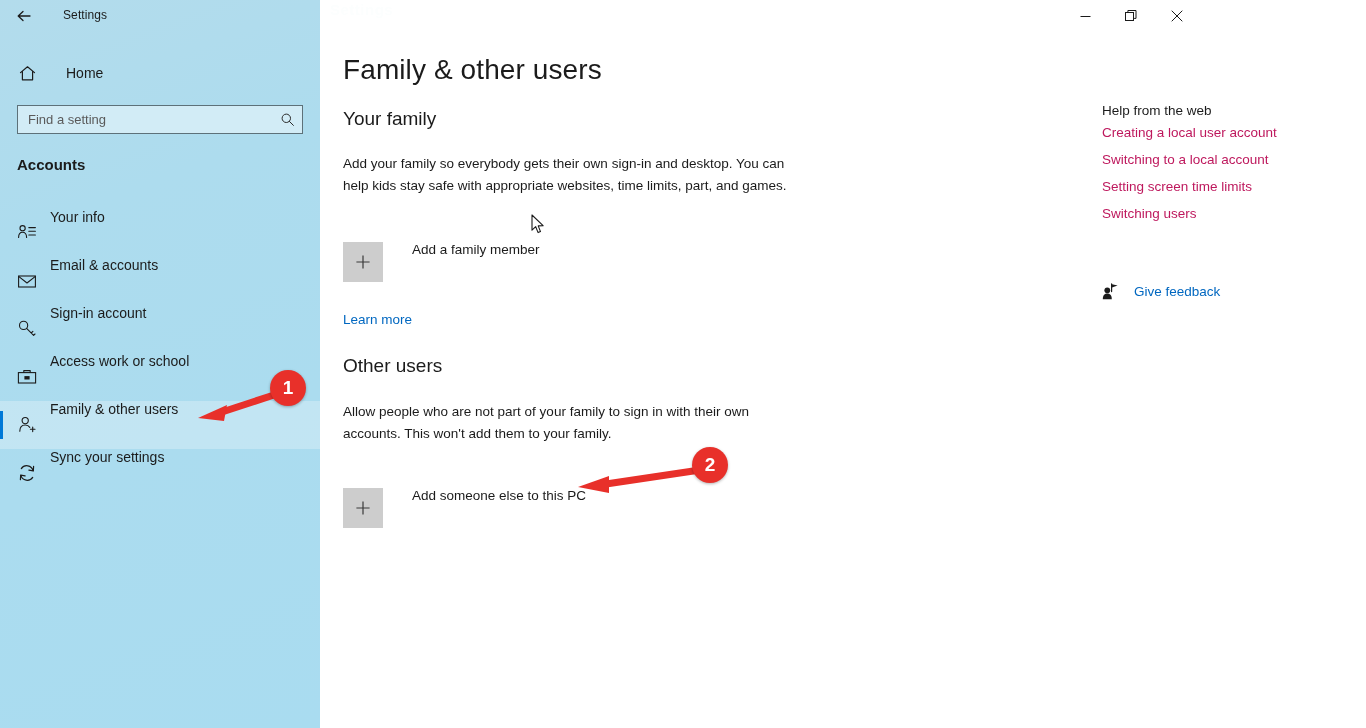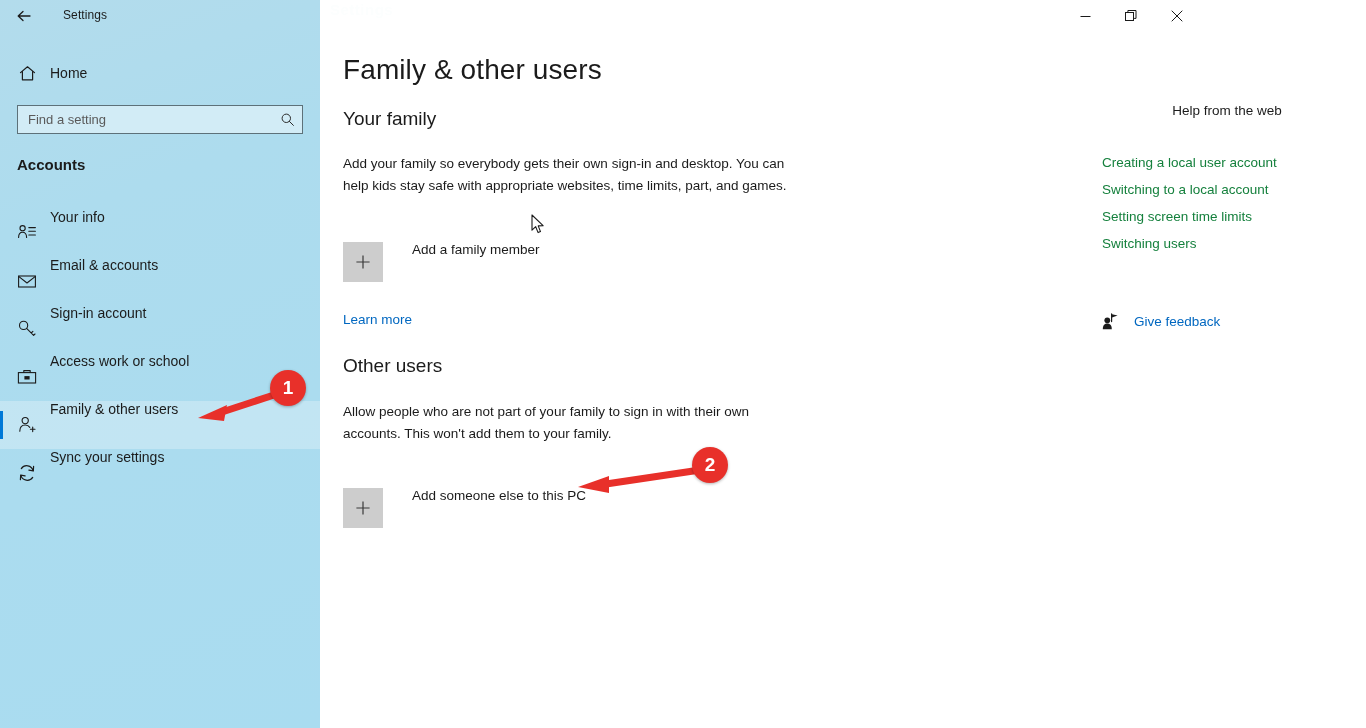--- a/index.html
+++ b/index.html
@@ -78,21 +78,21 @@
     display: flex; align-items: center;
   }
   .home-row .nav-ico {
     width: 46px;
     display: flex; align-items: center; justify-content: center;
     margin-left: 4px;
   }
   .home-row .nav-lbl {
     font-size: 14px;
     color: #1b1b1b;
-    margin-left: 0px;
+    margin-left: 16px;
   }
 
   .search-wrap {
     position: absolute;
     left: 17px; top: 105px;
     width: 286px; height: 29px;
     background: #d2ecf6;
     border: 1px solid #5d7179;
     box-sizing: border-box;
     display: flex; align-items: center;
@@ -219,27 +219,26 @@
 
   
   .help-panel {
     position: absolute;
     left: 782px; top: 103px;
     width: 250px;
   }
   .help-title {
     font-size: 13.5px;
     color: #1b1b1b;
-    margin-bottom: 31px;
-    text-align: center;
+    margin-bottom: 1px;
   }
   .help-link {
     display: block;
     font-size: 13.5px;
-    color: #15803d;
+    color: #be185d;
     text-decoration: none;
     line-height: 27px;
     cursor: pointer;
     white-space: nowrap;
   }
   .help-actions {
     margin-top: 49px;
   }
   .help-action {
     display: flex;

